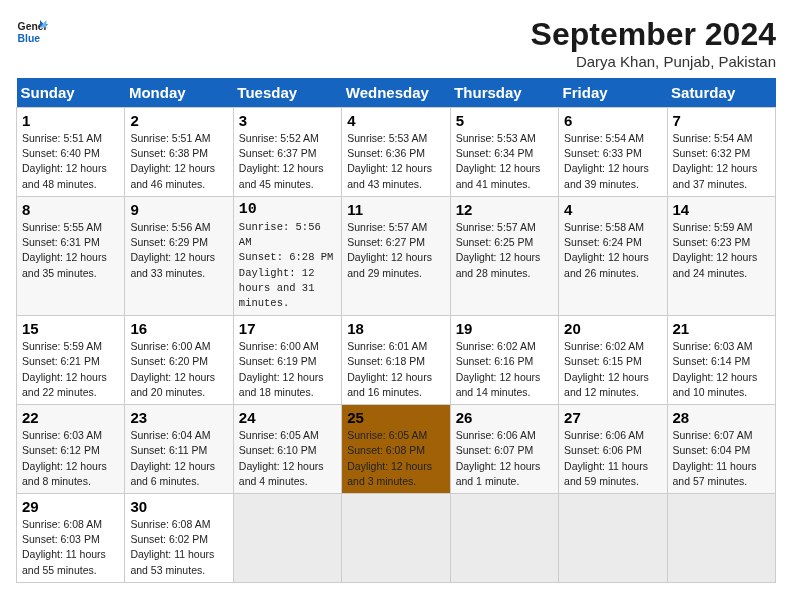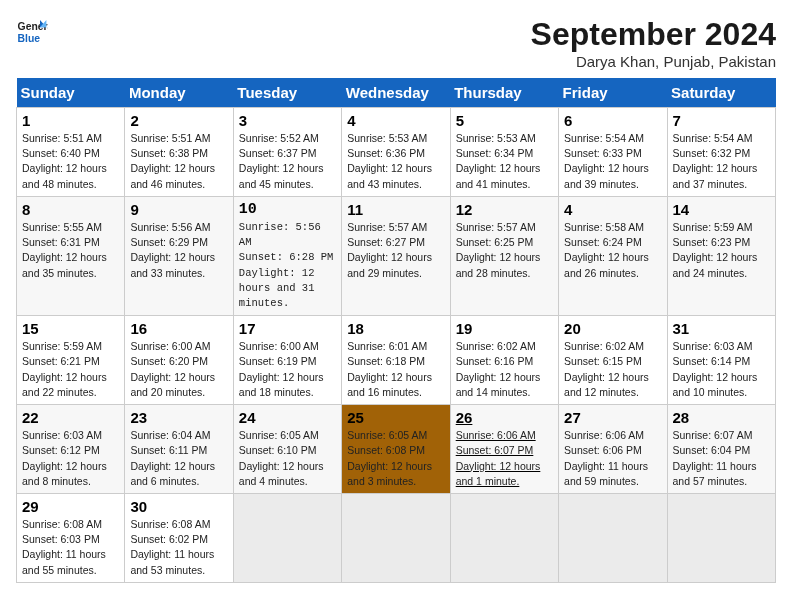--- a/index.html
+++ b/index.html
@@ -184,42 +184,42 @@
       </td>
         <td style="background: rgb(255, 255, 255);">
         <span class="day-num">19</span>
         <div class="day-info">Sunrise: 6:02 AM<br>Sunset: 6:16 PM<br>Daylight: 12 hours and 14 minutes.</div>
       </td>
         <td style="background: rgb(255, 255, 255);">
         <span class="day-num">20</span>
         <div class="day-info">Sunrise: 6:02 AM<br>Sunset: 6:15 PM<br>Daylight: 12 hours and 12 minutes.</div>
       </td>
         <td style="background: rgb(255, 255, 255);">
-        <span class="day-num">31</span>
+        <span class="day-num">21</span>
         <div class="day-info">Sunrise: 6:03 AM<br>Sunset: 6:14 PM<br>Daylight: 12 hours and 10 minutes.</div>
       </td>
       </tr>
       <tr>
         <td style="background: rgb(247, 247, 247); margin-top: 23px;">
         <span class="day-num">22</span>
         <div class="day-info">Sunrise: 6:03 AM<br>Sunset: 6:12 PM<br>Daylight: 12 hours and 8 minutes.</div>
       </td>
         <td style="background: rgb(247, 247, 247);">
         <span class="day-num">23</span>
         <div class="day-info">Sunrise: 6:04 AM<br>Sunset: 6:11 PM<br>Daylight: 12 hours and 6 minutes.</div>
       </td>
         <td style="background: rgb(247, 247, 247);">
         <span class="day-num">24</span>
         <div class="day-info">Sunrise: 6:05 AM<br>Sunset: 6:10 PM<br>Daylight: 12 hours and 4 minutes.</div>
       </td>
         <td style="background: #a16207;">
         <span class="day-num">25</span>
         <div class="day-info">Sunrise: 6:05 AM<br>Sunset: 6:08 PM<br>Daylight: 12 hours and 3 minutes.</div>
       </td>
-        <td style="background: rgb(247, 247, 247); text-decoration: underline;">
+        <td style="background: rgb(247, 247, 247);">
         <span class="day-num">26</span>
         <div class="day-info">Sunrise: 6:06 AM<br>Sunset: 6:07 PM<br>Daylight: 12 hours and 1 minute.</div>
       </td>
         <td style="background: rgb(247, 247, 247);">
         <span class="day-num">27</span>
         <div class="day-info">Sunrise: 6:06 AM<br>Sunset: 6:06 PM<br>Daylight: 11 hours and 59 minutes.</div>
       </td>
         <td style="background: rgb(247, 247, 247);">
         <span class="day-num">28</span>
         <div class="day-info">Sunrise: 6:07 AM<br>Sunset: 6:04 PM<br>Daylight: 11 hours and 57 minutes.</div>

